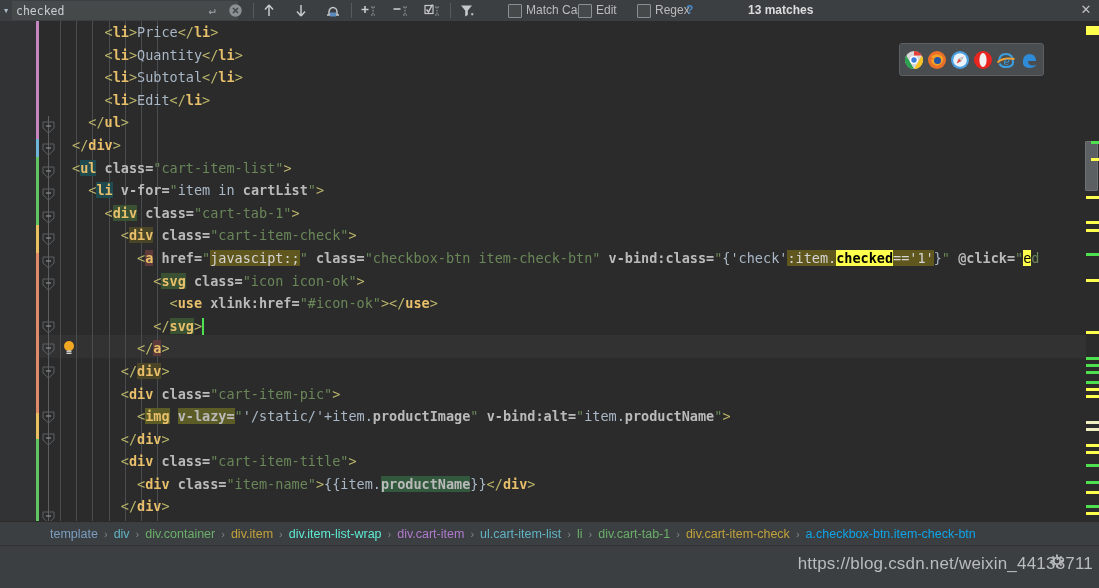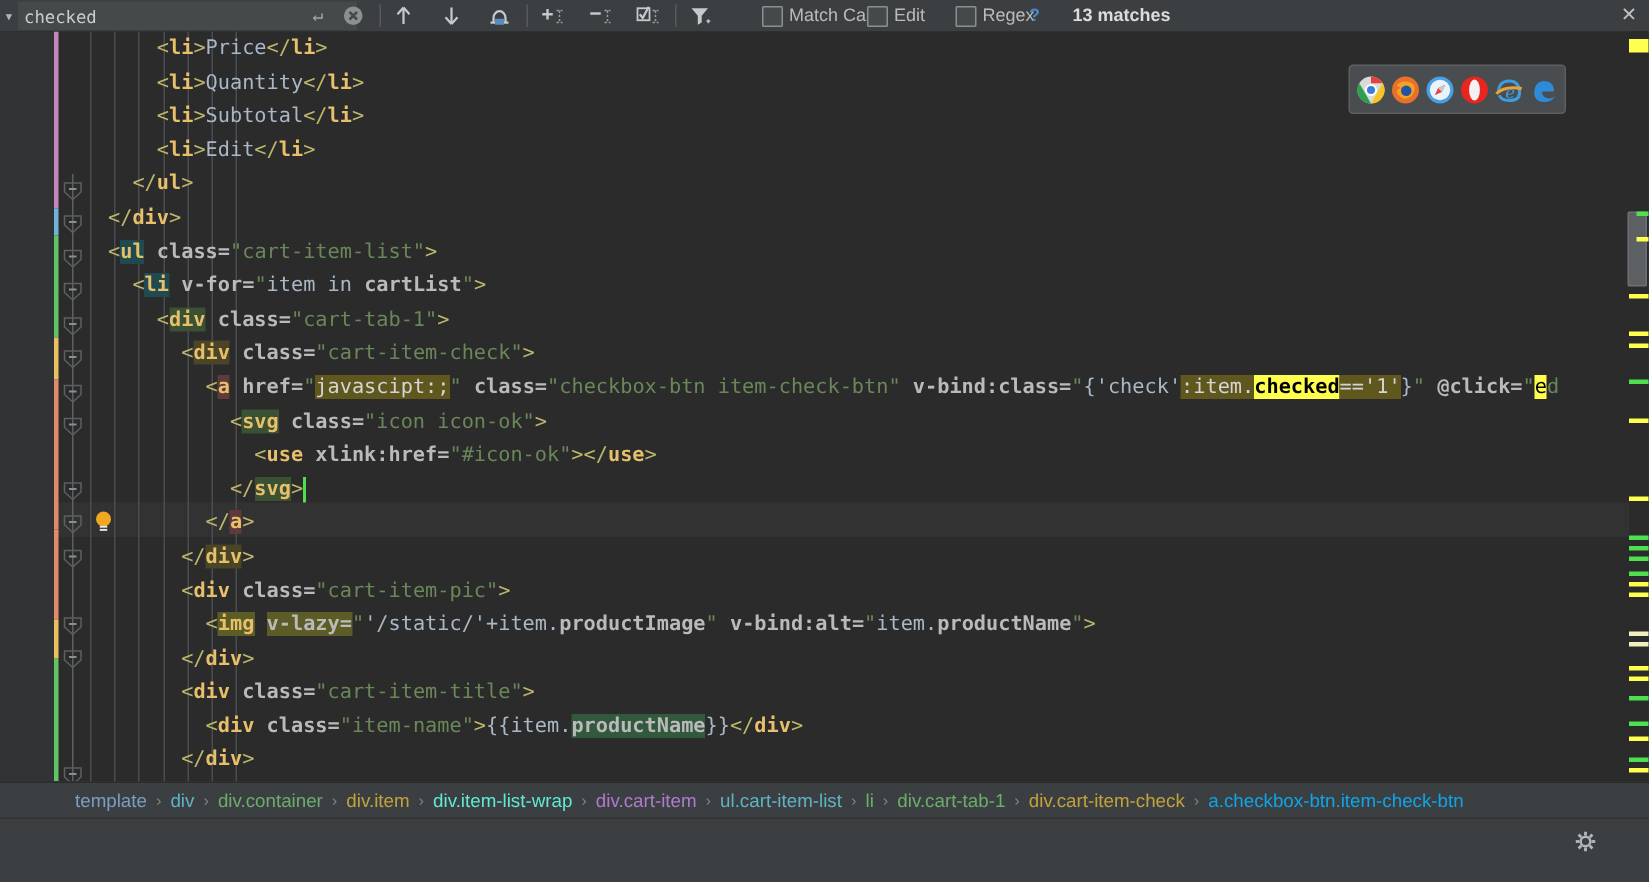--- a/index.html
+++ b/index.html
@@ -12,21 +12,21 @@
   #search-field{position:absolute;left:12px;top:1px;width:218px;height:19px;background:#45494a;
     border:none;color:#c8cdd0;font-family:"DejaVu Sans Mono",monospace;font-size:11.5px;padding:0 4px;outline:none;}
   .fb-enter{position:absolute;left:205px;top:2px;width:14px;height:16px;color:#a0a5a8;font-size:12px;text-align:center;line-height:16px;}
   .fb-clear{position:absolute;left:228px;top:3px;width:15px;height:15px;}
   .fb-clear svg{display:block;}
   .tb-btn{position:absolute;top:2px;width:22px;height:17px;display:flex;align-items:center;justify-content:center;}
   .tb-sep{position:absolute;top:3px;width:1px;height:15px;background:#585b5d;}
   .cb{position:absolute;top:4px;width:12px;height:12px;border:1px solid #8a8f91;background:#45494a;border-radius:1px;}
   .cblabel{position:absolute;top:3px;color:#bbbbbb;font-family:"Liberation Sans",sans-serif;font-size:12px;white-space:nowrap;}
   #regex-help{position:absolute;top:3px;left:686px;color:#4a88c7;font-family:"Liberation Sans",sans-serif;font-size:12px;font-weight:bold;}
-  #match-count{position:absolute;top:3px;left:715px;color:#dcdcdc;font-family:"Liberation Sans",sans-serif;font-size:12px;font-weight:bold;white-space:nowrap;}
+  #match-count{position:absolute;top:3px;left:748px;color:#dcdcdc;font-family:"Liberation Sans",sans-serif;font-size:12px;font-weight:bold;white-space:nowrap;}
   #find-close{position:absolute;right:6px;top:3px;width:14px;height:14px;color:#c0c0c0;font-family:"Liberation Sans",sans-serif;font-size:13px;line-height:14px;text-align:center;}
 
   
   #editor-area{position:absolute;left:0;top:21px;width:1099px;height:500px;background:#2b2b2b;overflow:hidden;}
   #gutter{position:absolute;left:0;top:0;width:36px;height:500px;background:#313335;}
   #gutter-edge{position:absolute;left:36px;top:0;width:1px;height:500px;background:#3c3f41;}
   #change-bar{position:absolute;left:36px;top:0;width:3px;height:500px;}
   .chg{position:absolute;left:0;width:3px;}
   #fold-col{position:absolute;left:40px;top:0;width:18px;height:500px;}
   .fold-line{position:absolute;left:8px;width:1px;background:#5c6063;}
@@ -381,13 +381,14 @@
           <path d="M7 11 L7 13.5"></path>
           <path d="M0.5 7 L3 7"></path>
           <path d="M11 7 L13.5 7"></path>
         <path d="M2.4 2.4 L4.1 4.1"></path>
           <path d="M9.9 9.9 L11.6 11.6"></path>
           <path d="M11.6 2.4 L9.9 4.1"></path>
           <path d="M4.1 9.9 L2.4 11.6"></path>
       </g>
     </svg>
   </span>
+  <span id="watermark">https://blog.csdn.net/weixin_44133711</span>
 </div>
 
 </body></html>

